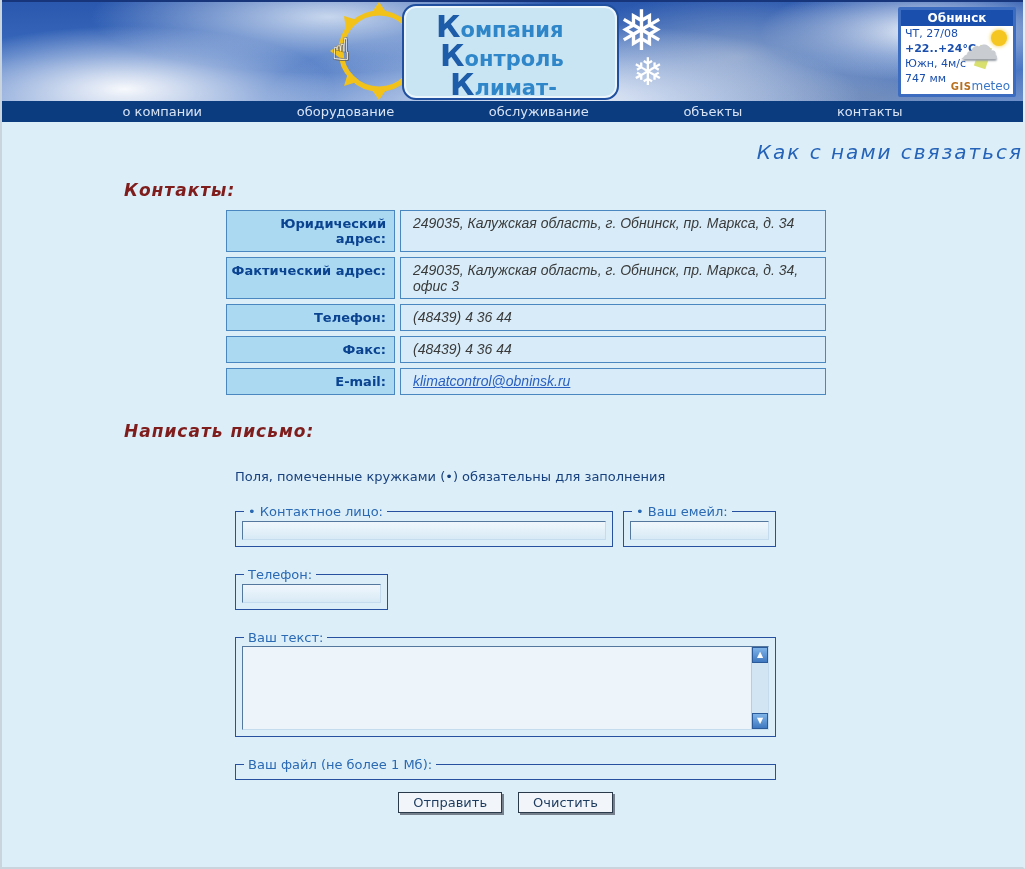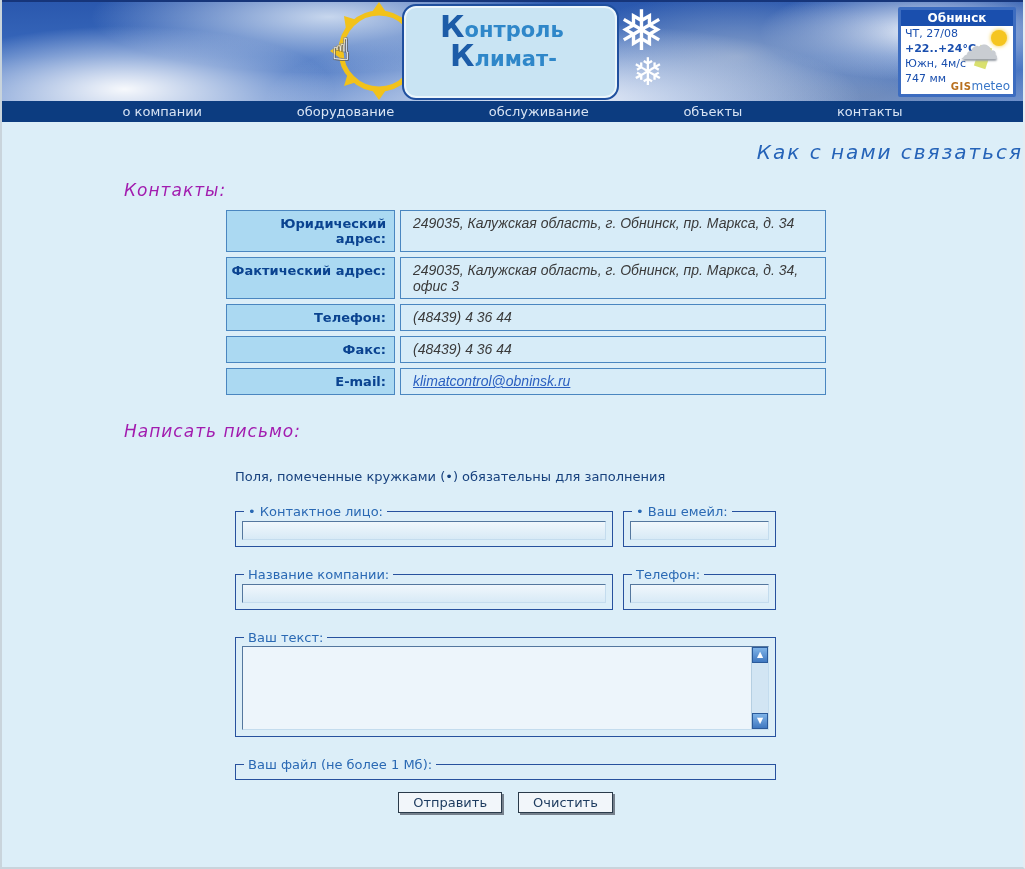--- a/index.html
+++ b/index.html
@@ -59,22 +59,22 @@
 
   
   .nav { height:21px; background:#0c3c80; display:flex; justify-content:center; align-items:center; }
   .nav-inner { display:flex; width:800px; justify-content:space-between; padding:0 10px;gap:27px; }
   .nav-item { color:#d8e4f4; font-size:13px; text-decoration:none; cursor:pointer; }
 
   
   .content { padding-top:18px; }
   .page-title { text-align:right; font-style:italic; font-size:20px;
     color:#2563b8; letter-spacing:2px; font-weight:normal; }
-  .section-heading { margin-left:122px; font-style:italic; font-size:17px; color:#a21caf;
-    letter-spacing:1px; font-weight:normal; }
+  .section-heading { margin-left:122px; font-style:italic; font-size:17px; color:#7f1d1d;
+    letter-spacing:1px; font-weight:bold; }
   .contacts-heading { margin-top:16px; }
 
   .contacts-table { margin:10px 0 0 183px; width:641px; }
   .c-row { display:flex; gap:5px; margin-bottom:5px;margin-left:41px; }
   .c-label { width:169px; background:#abd9f2; border:1px solid #4a86c0; color:#0a4390;
     font-weight:bold; font-size:13px; text-align:right; padding:5px 8px 5px 0; }
   .c-value { flex:1; background:#d7ecf8; border:1px solid #4a86c0; color:#3a3a3a;
     font-style:italic; font-size:14px; padding:4px 0 4px 12px;
     font-family:"Liberation Sans",sans-serif; }
   .c-value a { color:#2a5fc0; }
@@ -130,20 +130,21 @@
       <polygon points="55,104 62,94 48,94"></polygon>
       <polygon points="90,90 86,77 77,86"></polygon>
       <polygon points="104,55 94,48 94,62"></polygon>
       <polygon points="90,20 77,24 86,33"></polygon>
     </g>
   </svg>
 
   <span class="cursor-icon">☝</span>
 
   <div class="logo-box">
+    <div class="logo-line logo-l1"><span class="big-k">К</span><span>омпания</span></div>
     <div class="logo-line logo-l3"><span class="big-k">К</span><span>онтроль</span></div>
     <div class="logo-line logo-l2"><span class="big-k">К</span><span>лимат-</span></div>
   </div>
 
   <span class="snowflake-big">❅</span>
   <span class="snowflake-small">❄</span>
 
   <div class="weather">
     <div class="weather-title">Обнинск</div>
     <div class="weather-row">ЧТ, 27/08</div>
@@ -208,24 +209,20 @@
         <legend>• Контактное лицо:</legend>
         <input type="text" class="text-input" style="">
       </fieldset>
       <fieldset class="fs-narrow">
         <legend>• Ваш емейл:</legend>
         <input type="text" class="text-input" style="">
       </fieldset>
     </div>
 
     <div class="fs-row">
-      <fieldset class="fs-wide">
-        <legend>Название компании:</legend>
-        <input type="text" class="text-input" style="">
-      </fieldset>
       <fieldset class="fs-narrow">
         <legend>Телефон:</legend>
         <input type="text" class="text-input" style="">
       </fieldset>
     </div>
 
     <div class="fs-row">
       <fieldset class="fs-full">
         <legend>Ваш текст:</legend>
         <div class="textarea-wrap">

